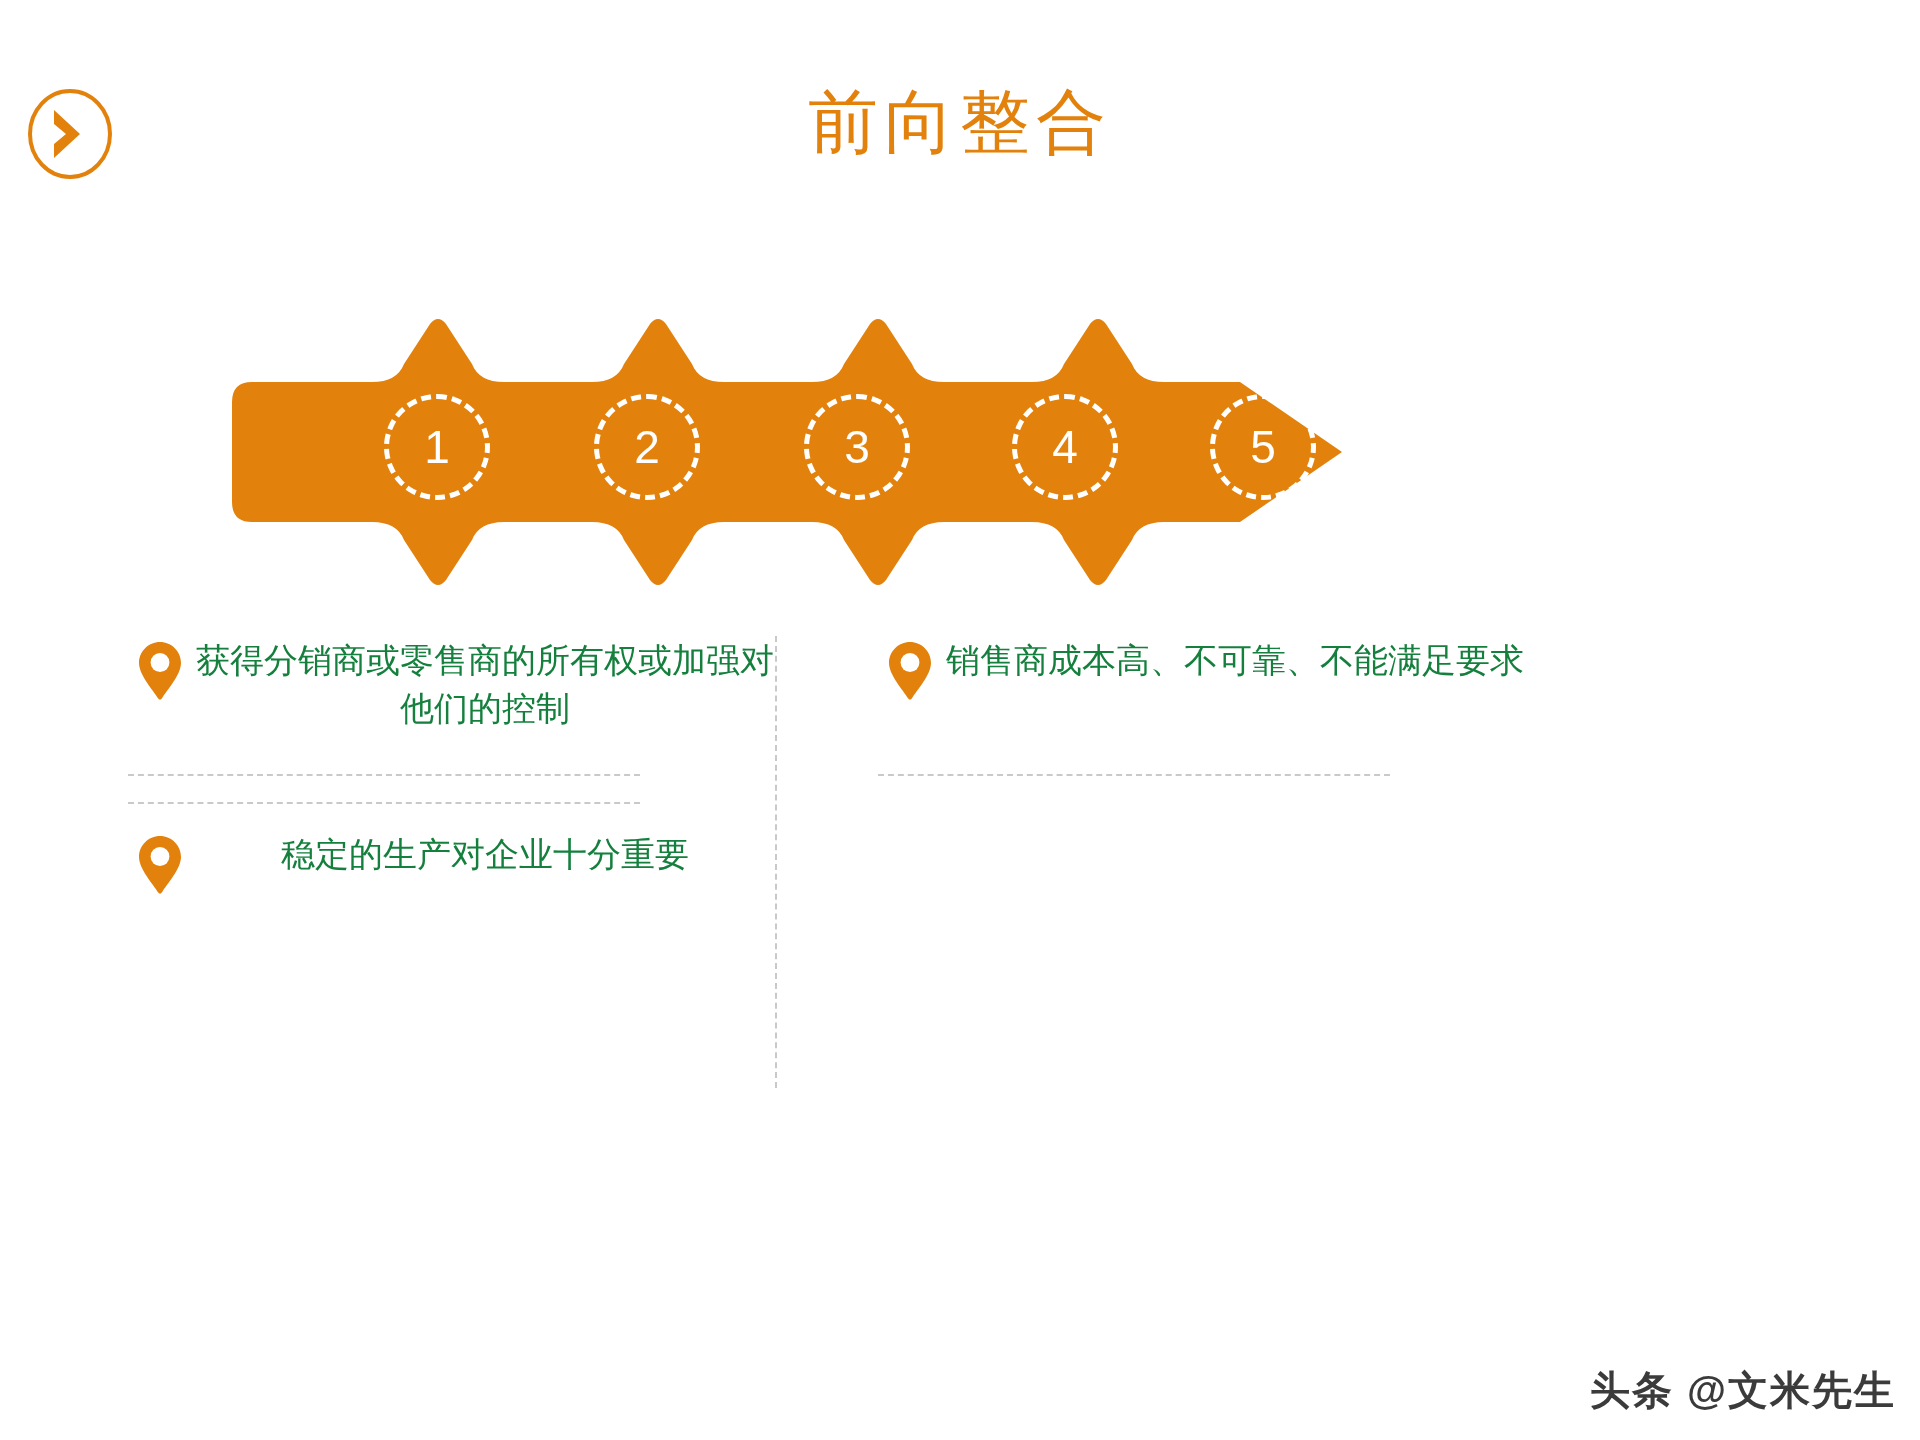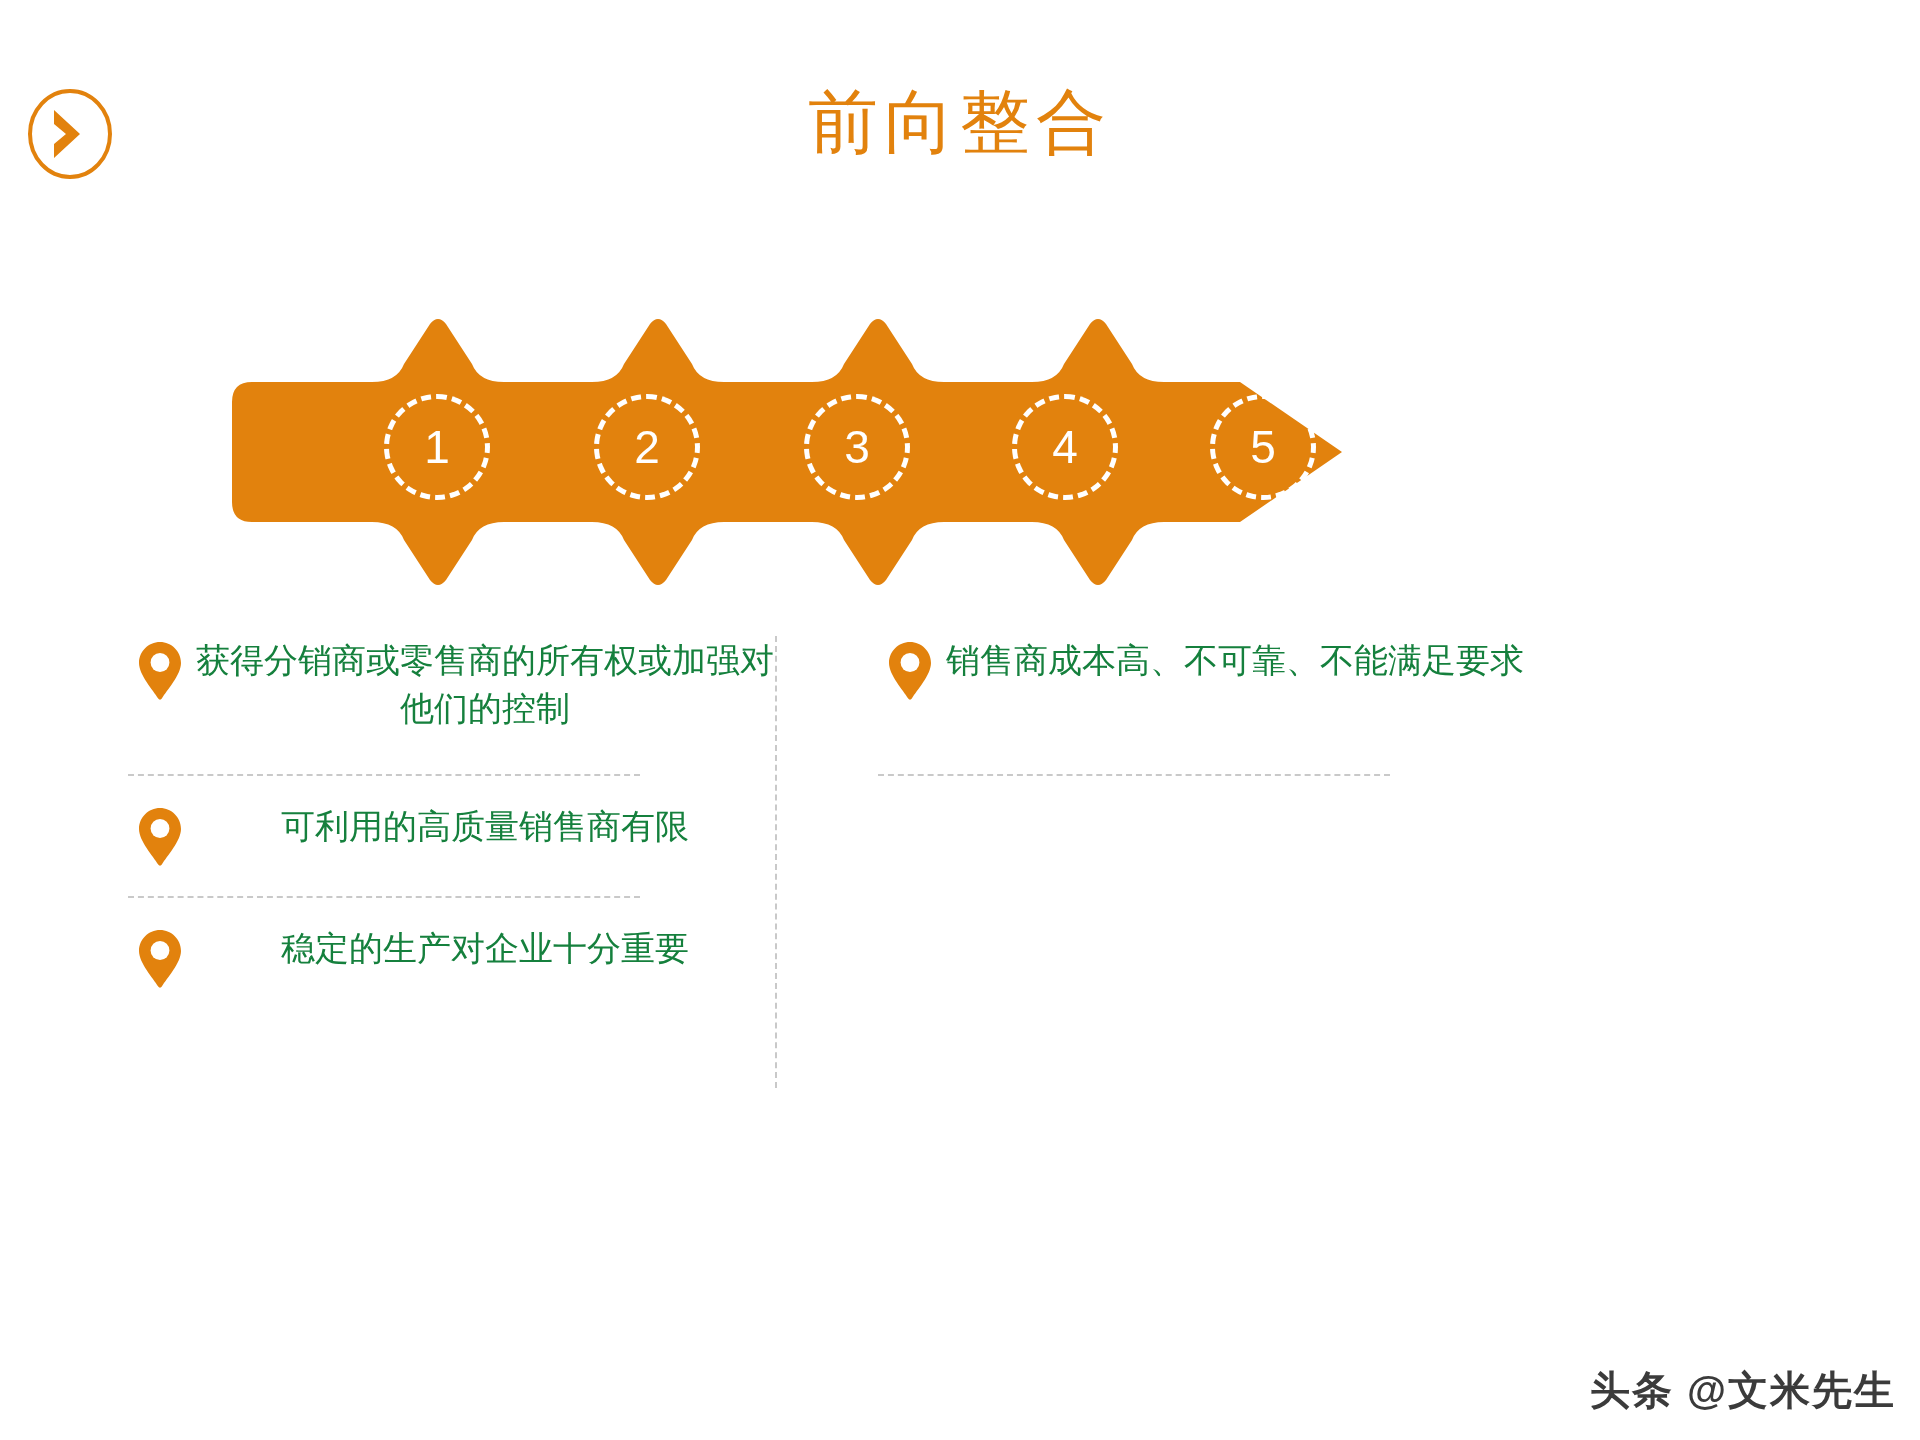--- a/index.html
+++ b/index.html
@@ -251,29 +251,20 @@
         <svg width="42" height="58" viewBox="0 0 42 58" aria-hidden="true">
           <path d="M21 0 C9.4 0 0 9.4 0 21 C0 33 14 48 19.2 56.6 C20 58 22 58 22.8 56.6 C28 48 42 33 42 21 C42 9.4 32.6 0 21 0 Z" fill="#E2820D"></path>
           <circle cx="21" cy="20.5" r="9.4" fill="#FFFFFF"></circle>
         </svg>
       </span>
       <span class="bullet-text">获得分销商或零售商的所有权或加强对他们的控制</span>
     </div>
 
     <div class="row-divider"></div>
 
-    <div class="bullet-item row-h1">
-      <span class="pin-wrap">
-        <svg width="42" height="58" viewBox="0 0 42 58" aria-hidden="true">
-          <path d="M21 0 C9.4 0 0 9.4 0 21 C0 33 14 48 19.2 56.6 C20 58 22 58 22.8 56.6 C28 48 42 33 42 21 C42 9.4 32.6 0 21 0 Z" fill="#E2820D"></path>
-          <circle cx="21" cy="20.5" r="9.4" fill="#FFFFFF"></circle>
-        </svg>
-      </span>
-      <span class="bullet-text">可利用的高质量销售商有限</span>
-    </div>
 
     <div class="row-divider"></div>
 
     <div class="bullet-item row-h1">
       <span class="pin-wrap">
         <svg width="42" height="58" viewBox="0 0 42 58" aria-hidden="true">
           <path d="M21 0 C9.4 0 0 9.4 0 21 C0 33 14 48 19.2 56.6 C20 58 22 58 22.8 56.6 C28 48 42 33 42 21 C42 9.4 32.6 0 21 0 Z" fill="#E2820D"></path>
           <circle cx="21" cy="20.5" r="9.4" fill="#FFFFFF"></circle>
         </svg>
       </span>

